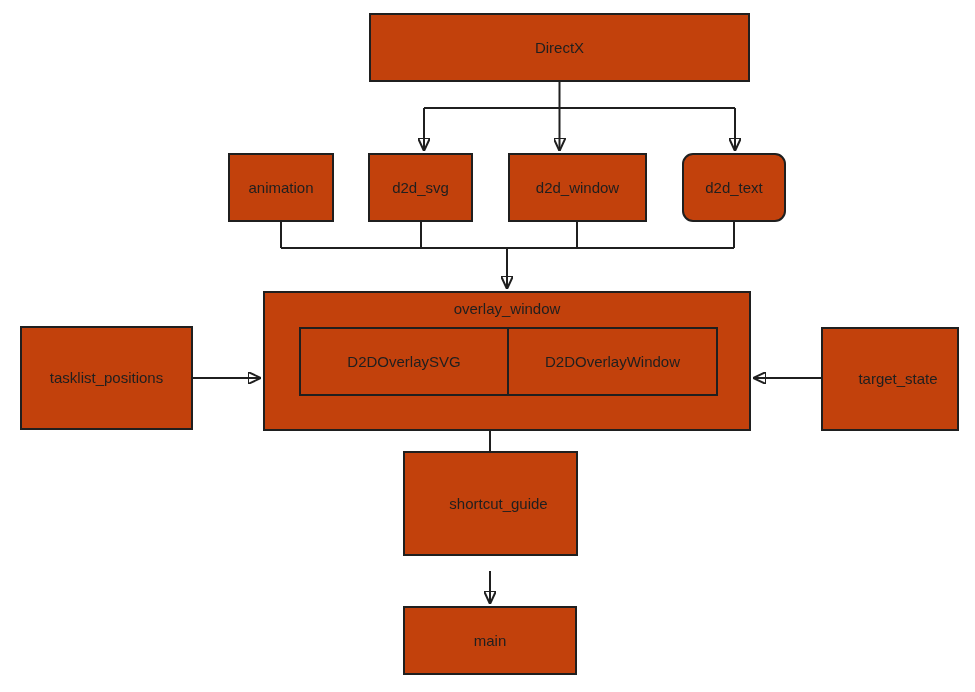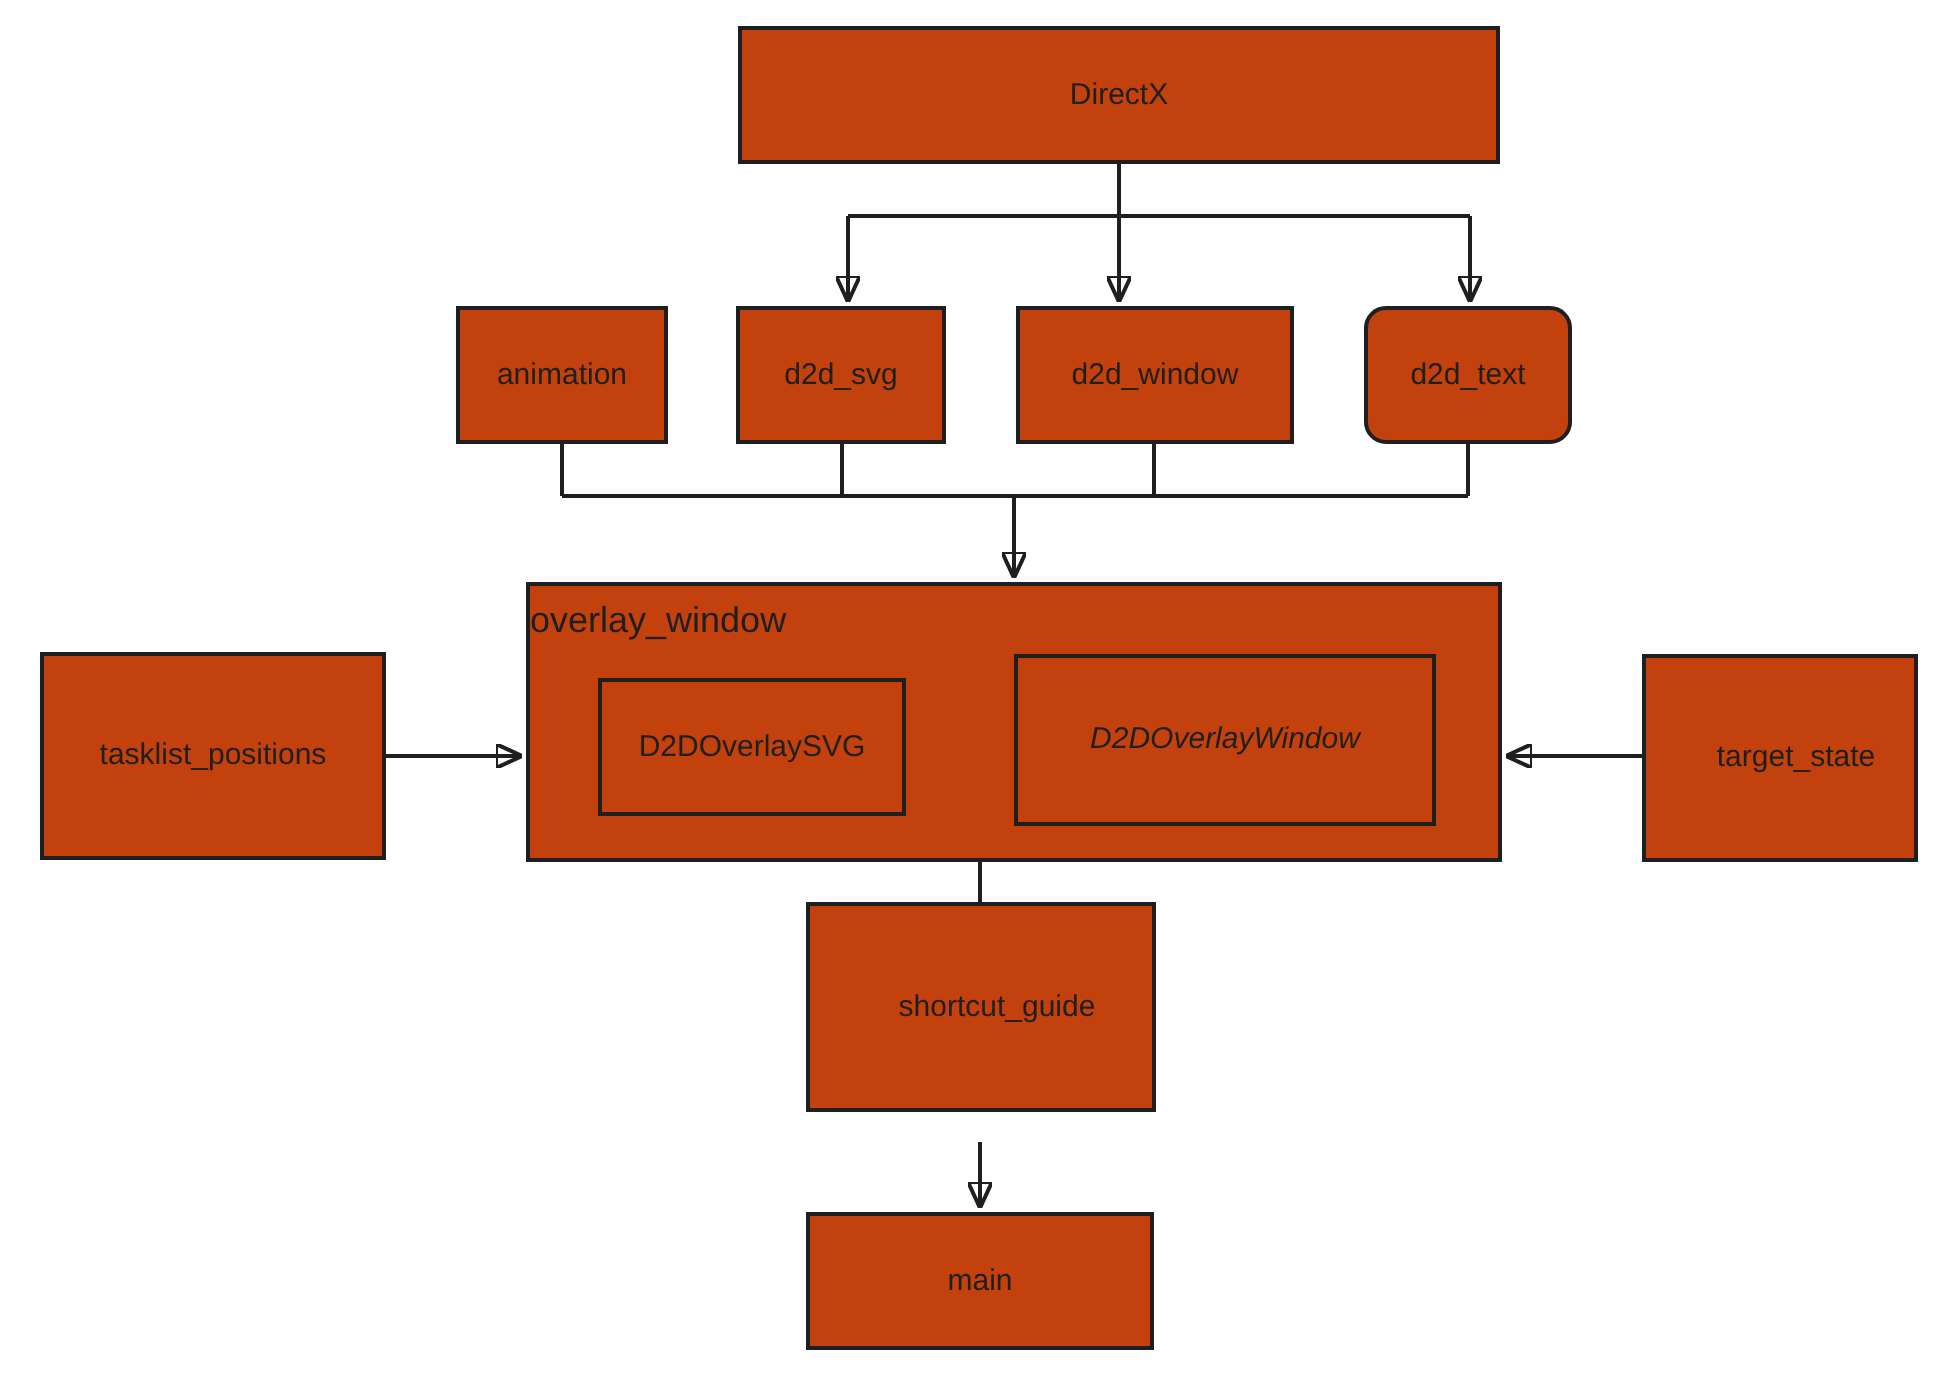--- a/index.html
+++ b/index.html
@@ -41,33 +41,33 @@
     line-height: 1.2;
   }
   .node.container {
     display: block;
   }
   .container-label {
     position: absolute;
     left: 0;
     right: 0;
     top: 7px;
-    text-align: left;
-    font-size: 18px;
+    text-align: center;
+    font-size: 15px;
     color: #1f1f1f;
   }
   
   .n-directx            { left: 369px; top: 13px;  width: 381px; height: 69px; }
   .n-animation          { left: 228px; top: 153px; width: 106px; height: 69px; }
   .n-d2d-svg            { left: 368px; top: 153px; width: 105px; height: 69px; }
   .n-d2d-window         { left: 508px; top: 153px; width: 139px; height: 69px; }
   .n-d2d-text           { left: 682px; top: 153px; width: 104px; height: 69px; border-radius: 11px; }
   .n-overlay-window     { left: 263px; top: 291px; width: 488px; height: 140px; }
-  .n-d2d-overlay-svg    { left: 299px; top: 327px; width: 154px; height: 69px; margin-top: 12px; }
-  .n-d2d-overlay-window { left: 507px; top: 327px; width: 211px; height: 86px; font-style: italic; }
+  .n-d2d-overlay-svg    { left: 299px; top: 327px; width: 210px; height: 69px; }
+  .n-d2d-overlay-window { left: 507px; top: 327px; width: 211px; height: 69px; }
   .n-tasklist-positions { left: 20px;  top: 326px; width: 173px; height: 104px; }
   .n-target-state       { left: 821px; top: 327px; width: 138px; height: 104px; padding-left: 16px; }
   .n-shortcut-guide     { left: 403px; top: 451px; width: 175px; height: 105px; padding-left: 16px; }
   .n-main               { left: 403px; top: 606px; width: 174px; height: 69px; text-align: center; }
 </style>
 </head>
 <body>
 
 <div class="canvas">
 

